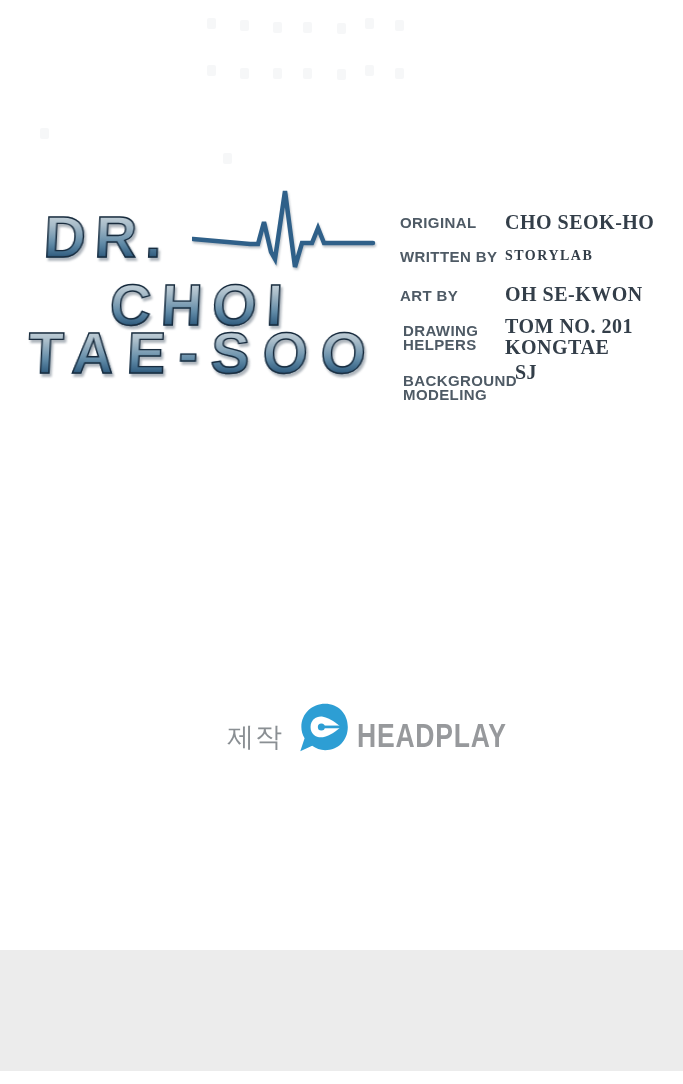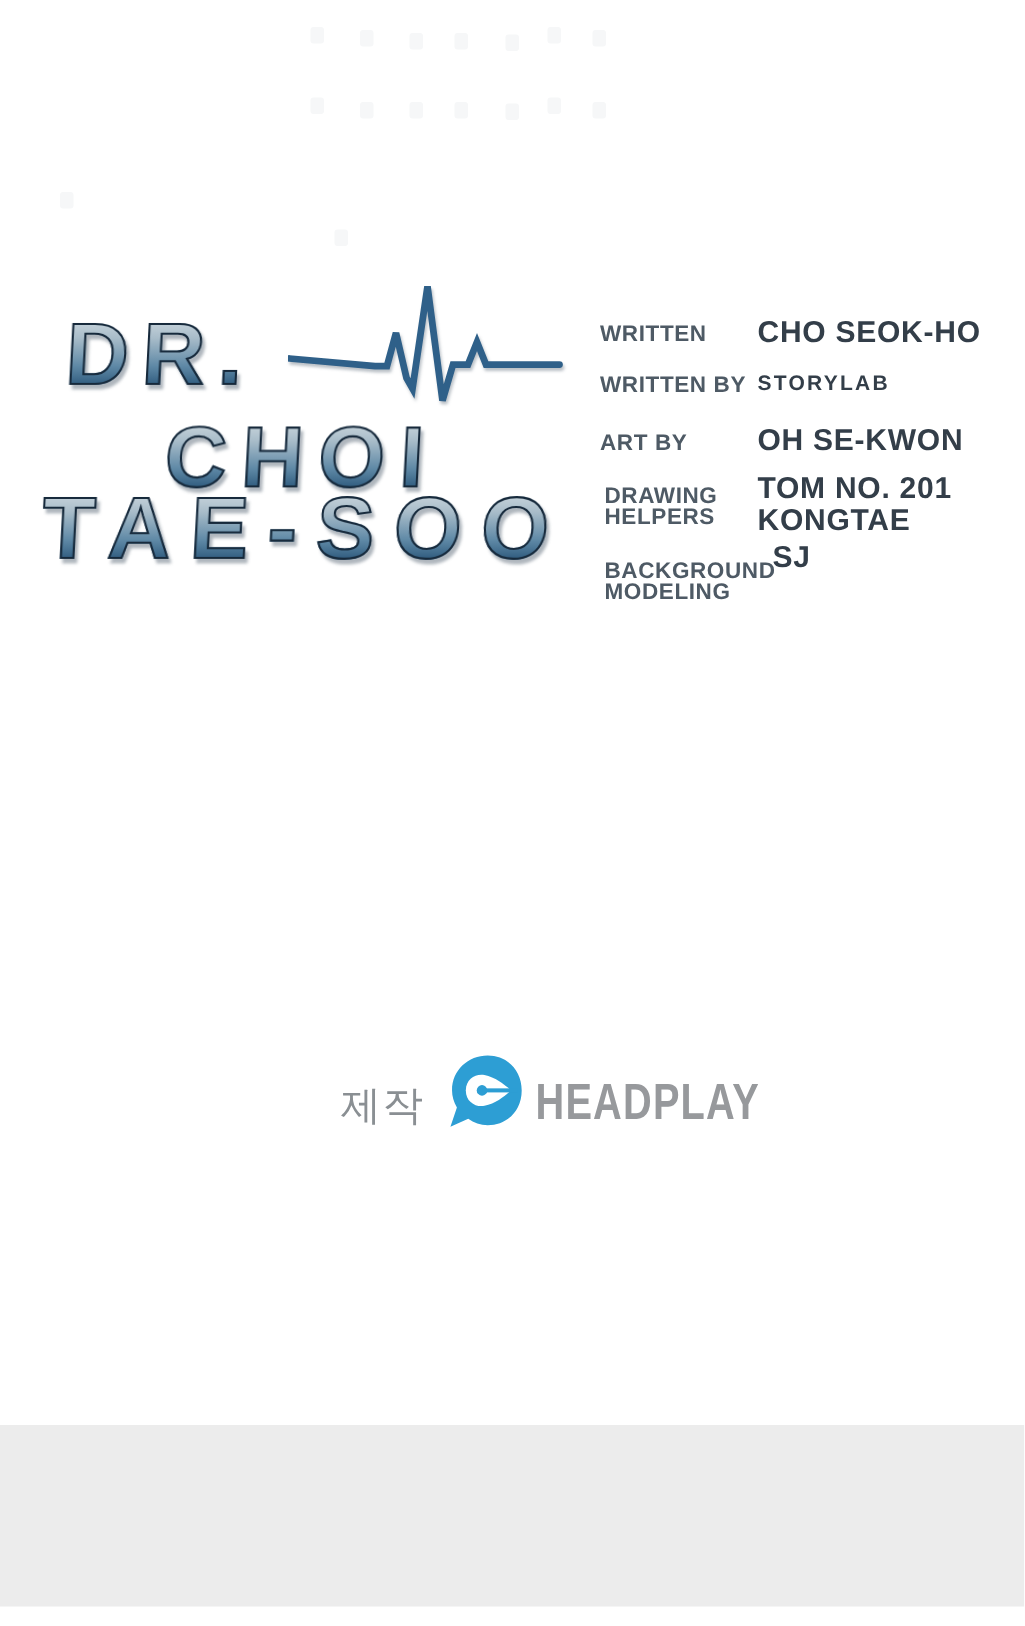--- a/index.html
+++ b/index.html
@@ -27,21 +27,21 @@
   .t-taesoo{left:28px;top:324px;font-size:58px;letter-spacing:13px;}
   .ekg{position:absolute;left:192px;top:188px;filter:drop-shadow(1px 2px 1px rgba(25,45,65,.3));}
   
   .credits{position:absolute;left:398px;top:206px;width:270px;height:200px;}
   .clabel{
     position:absolute;font-size:15px;font-weight:700;color:#4e5a65;
     letter-spacing:.4px;line-height:14px;white-space:pre-line;
   }
   .cvalue{
     position:absolute;left:107px;font-size:20px;font-weight:700;color:#333e49;
-    letter-spacing:.5px;line-height:21px;white-space:pre-line;
+    letter-spacing:.5px;line-height:21px;white-space:pre-line;font-family:Liberation Serif, serif;
   }
   .l1{left:2px;top:10px;}  .v1{top:6px;}
   .l2{left:2px;top:44px;}  .v2{top:39px;font-size:14px;letter-spacing:1.5px;}
   .l3{left:2px;top:83px;}  .v3{top:78px;}
   .l4{left:5px;top:118px;} .v4{top:110px;}
   .l5{left:5px;top:168px;} .v5{top:156px;left:117px;}
   
   .production{
     position:absolute;left:227px;top:697px;height:58px;
     display:flex;align-items:flex-end;
@@ -83,21 +83,21 @@
   <div class="logo-text t-dr">DR.</div>
 
   <svg class="ekg" width="184" height="84" viewBox="0 0 184 84">
     <polyline points="1,51 58,56 66,56 72,34 79,64 83,71 93,3 103,79 110,55 120,55 126,40 132,55 181,55" fill="none" stroke="#2f6089" stroke-width="4.5" stroke-linejoin="miter" stroke-linecap="round"></polyline>
   </svg>
 
   <div class="logo-text t-choi">CHOI</div>
   <div class="logo-text t-taesoo">TAE-SOO</div>
 
   <div class="credits">
-    <span class="clabel l1">WRITTEN</span>
+    <span class="clabel l1">ORIGINAL</span>
     <span class="cvalue v1">CHO SEOK-HO</span>
 
     <span class="clabel l2">WRITTEN BY</span>
     <span class="cvalue v2">STORYLAB</span>
 
     <span class="clabel l3">ART BY</span>
     <span class="cvalue v3">OH SE-KWON</span>
 
     <span class="clabel l4">DRAWING
 HELPERS</span>

